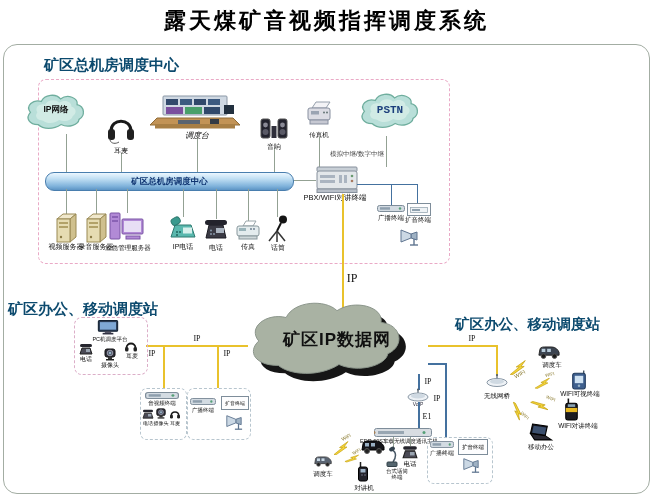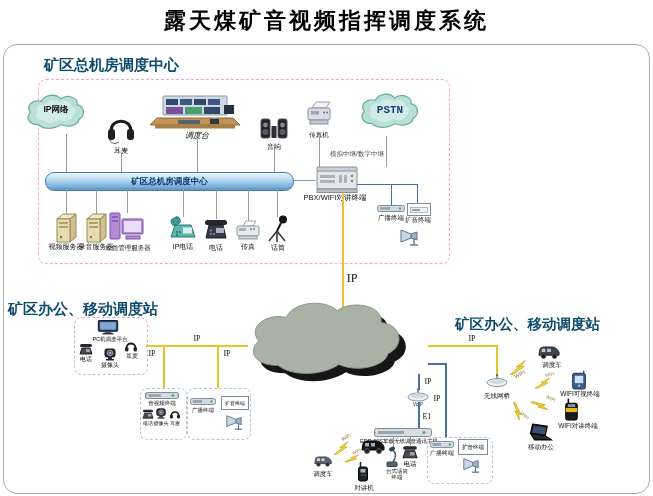--- a/index.html
+++ b/index.html
@@ -257,20 +257,21 @@
 </div>
 
 <div class="ln y" style="left:342px;top:194px;width:2px;height:118px;"></div>
 <span class="lblc serif" style="left:352px;top:271px;font-size:12px;">IP</span>
 
 <div class="abs" style="left:237px;top:297px;width:200px;height:88px;">
   <svg viewBox="0 0 200 90" width="200" height="88">
     <path transform="translate(7,8)" d="M40,70 C16,70 8,56 20,45 C8,31 28,16 48,21 C56,4 88,2 100,14 C118,2 148,10 145,26 C166,28 170,50 152,58 C150,70 122,78 102,69 C82,82 52,80 40,70 Z" fill="#161616"></path>
     <path d="M40,70 C16,70 8,56 20,45 C8,31 28,16 48,21 C56,4 88,2 100,14 C118,2 148,10 145,26 C166,28 170,50 152,58 C150,70 122,78 102,69 C82,82 52,80 40,70 Z" fill="#a9b2a3" stroke="#8a958a"></path>
   </svg>
+  <span class="lblc" style="left:100px;top:33px;font-size:17px;font-weight:bold;letter-spacing:1px;">矿区IP数据网</span>
 </div>
 
 <div class="hdr" style="left:8px;top:300px;font-size:15px;">矿区办公、移动调度站</div>
 
 <div class="ln y" style="left:146px;top:345px;width:102px;height:2px;"></div>
 <div class="ln y" style="left:163px;top:345px;width:2px;height:43px;"></div>
 <div class="ln y" style="left:217px;top:345px;width:2px;height:43px;"></div>
 <span class="lblc serif" style="left:197px;top:334px;font-size:8px;">IP</span>
 <span class="lblc serif" style="left:152px;top:349px;font-size:8px;">IP</span>
 <span class="lblc serif" style="left:227px;top:349px;font-size:8px;">IP</span>

